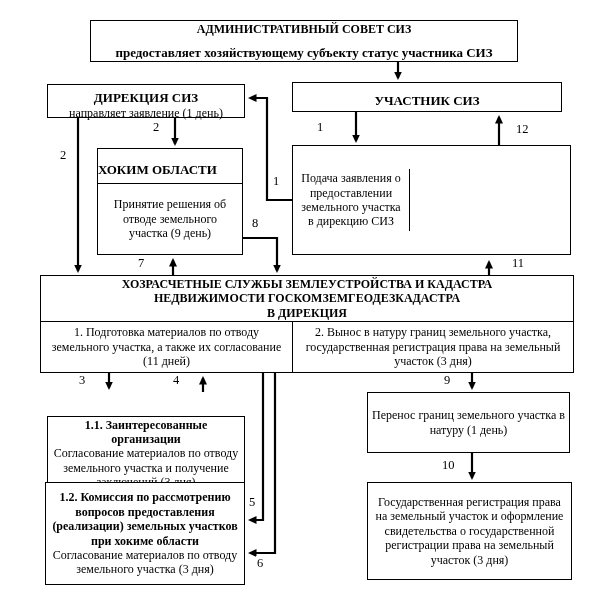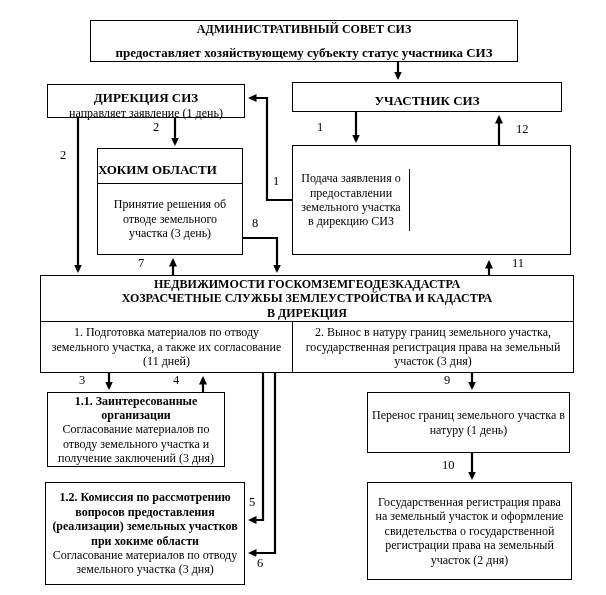--- a/index.html
+++ b/index.html
@@ -97,56 +97,56 @@
 
   <div class="box" style="left:292px;top:82px;width:270px;height:30px;">
     <div class="bold t13">УЧАСТНИК СИЗ</div>
   </div>
 
   <div class="box" style="left:97px;top:148px;width:146px;height:107px;justify-content:flex-start;">
     <div class="split-head" style="height:35px;">
       <span class="bold t13">ХОКИМ ОБЛАСТИ</span>
     </div>
     <div class="split-body">
-      <span class="t12">Принятие решения об отводе земельного участка (3 день)</span>
+      <span class="t12">Принятие решения об отводе земельного участка (9 день)</span>
     </div>
   </div>
 
   <div class="box" style="left:292px;top:145px;width:279px;height:110px;flex-direction:column;padding:0;align-items:stretch;">
     <div class="cell cell-div t12" style="width:117px;flex:0 0 auto;">Подача заявления о предоставлении земельного участка в дирекцию СИЗ</div>
   </div>
 
   <div class="box" style="left:40px;top:275px;width:534px;height:98px;justify-content:flex-start;">
     <div style="flex:0 0 auto;width:100%;height:45px;display:flex;flex-direction:column;align-items:center;justify-content:center;">
+      <div class="bold t12">ХОЗРАСЧЕТНЫЕ СЛУЖБЫ ЗЕМЛЕУСТРОЙСТВА И КАДАСТРА</div>
       <div class="bold t12">НЕДВИЖИМОСТИ ГОСКОМЗЕМГЕОДЕЗКАДАСТРА</div>
-      <div class="bold t12">ХОЗРАСЧЕТНЫЕ СЛУЖБЫ ЗЕМЛЕУСТРОЙСТВА И КАДАСТРА</div>
       <div class="bold t12">В ДИРЕКЦИЯ</div>
     </div>
     <div class="cells">
       <div class="cell cell-div t12" style="width:252px;flex:0 0 auto;">1. Подготовка материалов по отводу земельного участка, а также их согласование (11 дней)</div>
       <div class="cell t12" style="flex:1 1 auto;">2. Вынос в натуру границ земельного участка, государственная регистрация права на земельный участок (3 дня)</div>
     </div>
   </div>
 
-  <div class="box pad" style="left:47px;top:392px;width:178px;height:75px;">
+  <div class="box pad" style="left:47px;top:416px;width:198px;height:75px;">
     <div class="bold t12">1.1. Заинтересованные организации</div>
     <div class="t12">Согласование материалов по отводу земельного участка и получение заключений (3 дня)</div>
   </div>
 
   <div class="box pad" style="left:45px;top:482px;width:200px;height:103px;">
     <div class="bold t12">1.2. Комиссия по рассмотрению вопросов предоставления (реализации) земельных участков при хокиме области</div>
     <div class="t12">Согласование материалов по отводу земельного участка (3 дня)</div>
   </div>
 
   <div class="box pad" style="left:367px;top:392px;width:203px;height:61px;">
     <div class="t12">Перенос границ земельного участка в натуру (1 день)</div>
   </div>
 
   <div class="box pad" style="left:367px;top:482px;width:205px;height:98px;">
-    <div class="t12">Государственная регистрация права на земельный участок и оформление свидетельства о государственной регистрации права на земельный участок (2 дня)</div>
+    <div class="t12">Государственная регистрация права на земельный участок и оформление свидетельства о государственной регистрации права на земельный участок (3 дня)</div>
   </div>
 
   <span class="num" style="left:316px;top:120px;">1</span>
   <span class="num" style="left:272px;top:174px;">1</span>
   <span class="num" style="left:152px;top:120px;">2</span>
   <span class="num" style="left:59px;top:148px;">2</span>
   <span class="num" style="left:78px;top:373px;">3</span>
   <span class="num" style="left:172px;top:373px;">4</span>
   <span class="num" style="left:248px;top:495px;">5</span>
   <span class="num" style="left:256px;top:556px;">6</span>

